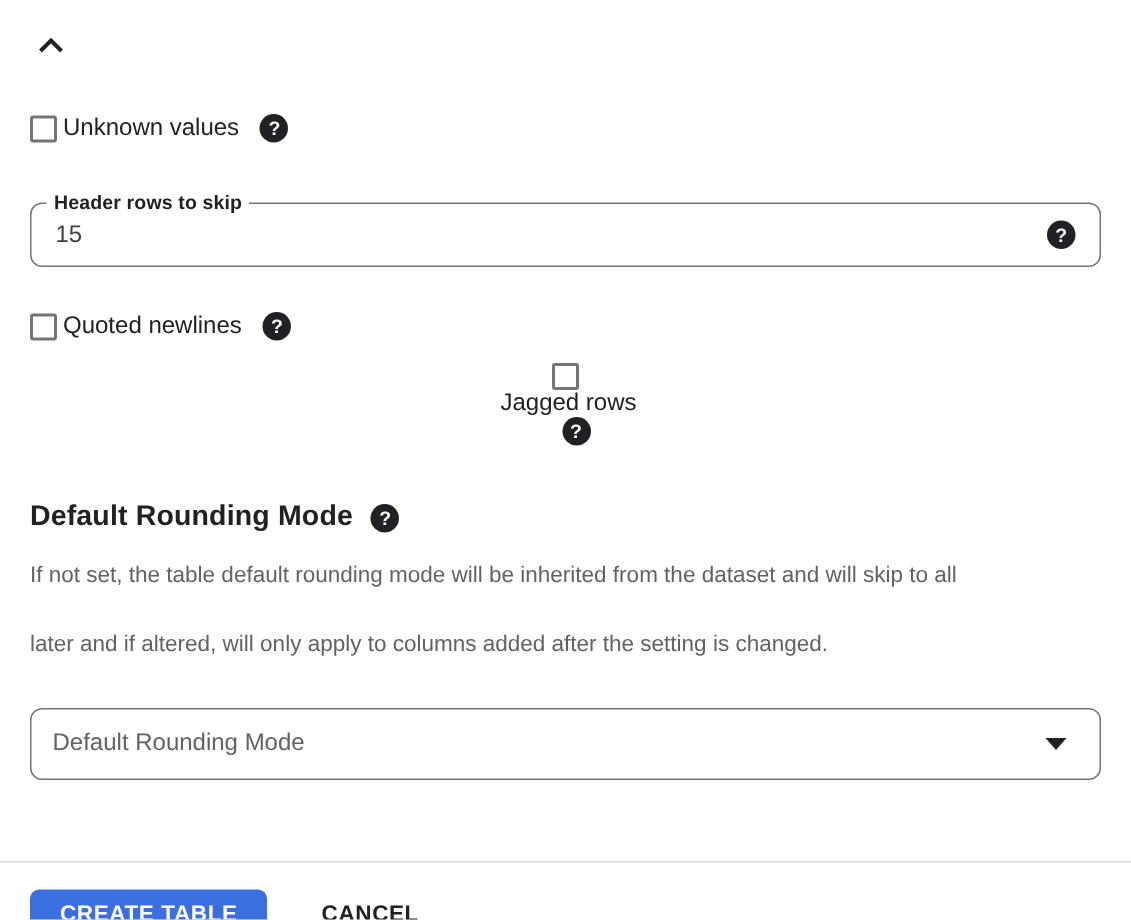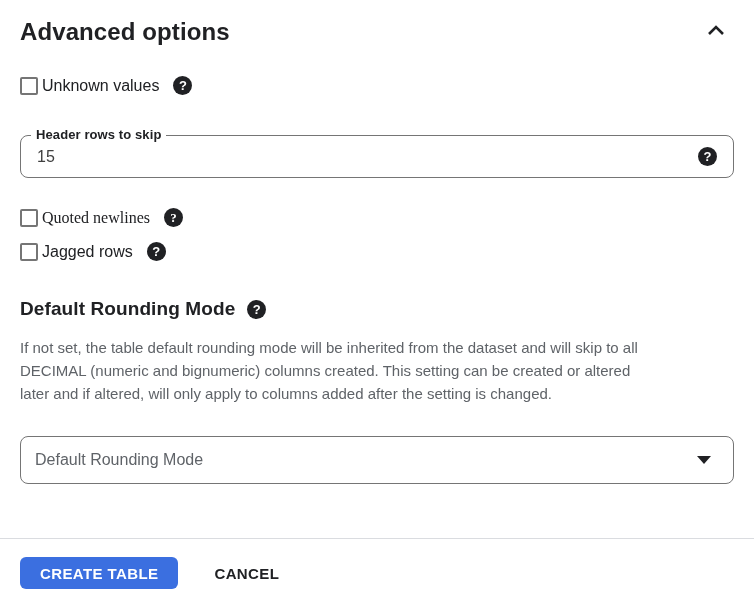--- a/index.html
+++ b/index.html
@@ -20,22 +20,22 @@
   .section-title { font-size: 24px; font-weight: 700; letter-spacing: 0.1px; }
   .collapse-btn {
     background: none; border: none; cursor: pointer;
     width: 28px; height: 28px; display: flex; align-items: center; justify-content: center;
     margin-right: 4px;
   }
 
   
   .checkbox-row { display: flex; align-items: center; }
   .row-unknown { margin-top: 30px; }
-  .row-quoted  { margin-top: 30px; font-family: Liberation Serif, serif; }
-  .row-jagged  { margin-top: 15px; }
+  .row-quoted  { margin-top: 30px; }
+  .row-jagged  { margin-top: 15px; flex-direction: column; }
   .checkbox {
     width: 18px; height: 18px; flex: 0 0 18px;
     border: 2px solid #757575; border-radius: 2px; background: #fff;
     cursor: pointer;
   }
   .checkbox-label { margin-left: 4px; font-size: 16px; color: #202124; cursor: pointer; }
   .help-icon {
     margin-left: 14px;
     width: 19px; height: 19px; flex: 0 0 19px;
     background: #202124; border-radius: 50%;
@@ -105,21 +105,20 @@
     font-size: 15px; font-weight: 700; letter-spacing: 0.4px;
     color: #202124; cursor: pointer;
   }
 </style>
 </head>
 <body>
 
 <div class="container">
 
   <div class="section-header">
-    <div class="section-title">Advanced options</div>
     <button class="collapse-btn">
       <span>
         <svg width="24" height="24" viewBox="0 0 24 24" fill="none">
           <path d="M5 15 L12 8 L19 15" stroke="#202124" stroke-width="2.6" fill="none"></path>
         </svg>
       </span>
     </button>
   </div>
 
   <div class="checkbox-row row-unknown">
@@ -144,21 +143,21 @@
     <div class="checkbox"></div>
     <span class="checkbox-label">Jagged rows</span>
     <span class="help-icon">?</span>
   </div>
 
   <div class="subheading-row">
     <div class="subheading">Default Rounding Mode</div>
     <span class="help-icon">?</span>
   </div>
 
-  <div class="description"><span>If not set, the table default rounding mode will be inherited from the dataset and will skip to all</span><br><span>DECIMAL (numeric and bignumeric) columns created. This setting can be created or altered</span><br><span>later and if altered, will only apply to columns added after the setting is changed.</span></div>
+  <div class="description"><span>If not set, the table default rounding mode will be inherited from the dataset and will skip to all</span><br><br><span>later and if altered, will only apply to columns added after the setting is changed.</span></div>
 
   <div class="dropdown">
     <span class="dropdown-placeholder">Default Rounding Mode</span>
     <span class="dropdown-caret"></span>
   </div>
 
 </div>
 
 <div class="divider"></div>
 

